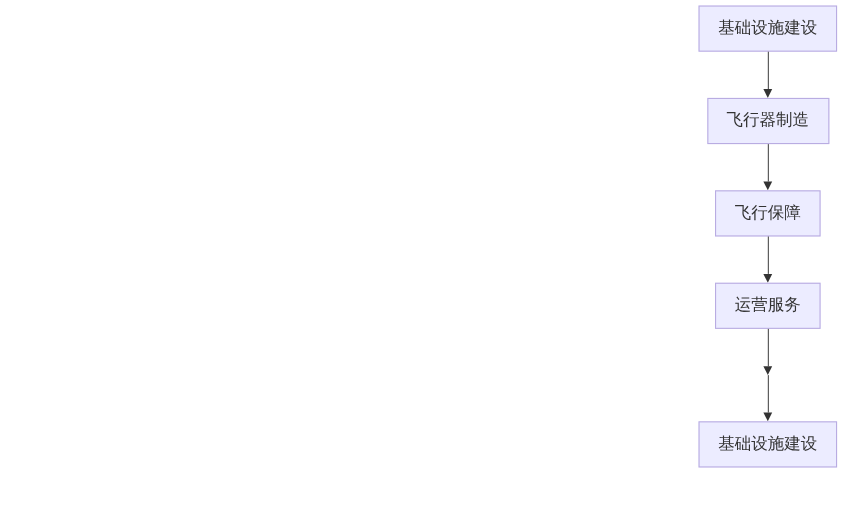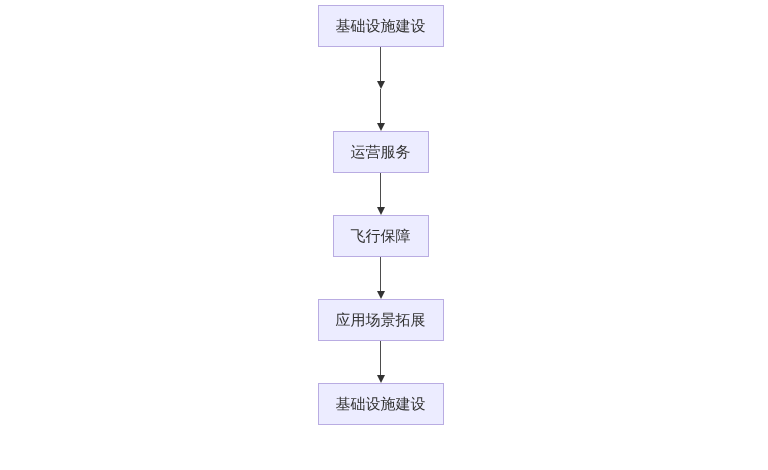--- a/index.html
+++ b/index.html
@@ -17,21 +17,21 @@
     width: 768px;
     height: 470px;
     background: var(--bg);
     font-family: "Liberation Sans", "DejaVu Sans", sans-serif;
     overflow: hidden;
   }
   .canvas {
     width: 768px;
     height: 470px;
     display: flex;
-    justify-content: center;
+    justify-content: flex-end;
     align-items: flex-start;
     padding-top: 5px;
     padding-right: 7px; 
   }
   .flow-column {
     display: flex;
     flex-direction: column;
     align-items: center;
   }
   .node-group {
@@ -77,50 +77,50 @@
     <div class="node">
       <span class="node-label">基础设施建设</span>
     </div>
     <div class="edge">
       <div class="edge-line"></div>
       <div class="edge-head"></div>
     </div>
   </div>
 
   <div class="node-group">
-    <div class="edge">
-      <div class="edge-line"></div>
-      <div class="edge-head"></div>
-    </div>
-  </div>
-
-  <div class="node-group">
     <div class="node">
-      <span class="node-label">运营服务</span>
+      <span class="node-label">飞行器制造</span>
     </div>
     <div class="edge">
       <div class="edge-line"></div>
       <div class="edge-head"></div>
     </div>
   </div>
 
   <div class="node-group">
     <div class="node">
       <span class="node-label">飞行保障</span>
     </div>
     <div class="edge">
       <div class="edge-line"></div>
       <div class="edge-head"></div>
     </div>
   </div>
 
   <div class="node-group">
     <div class="node">
-      <span class="node-label">应用场景拓展</span>
+      <span class="node-label">运营服务</span>
     </div>
+    <div class="edge">
+      <div class="edge-line"></div>
+      <div class="edge-head"></div>
+    </div>
+  </div>
+
+  <div class="node-group">
     <div class="edge">
       <div class="edge-line"></div>
       <div class="edge-head"></div>
     </div>
   </div>
 
   <div class="node-group">
     <div class="node">
       <span class="node-label">基础设施建设</span>
     </div>

